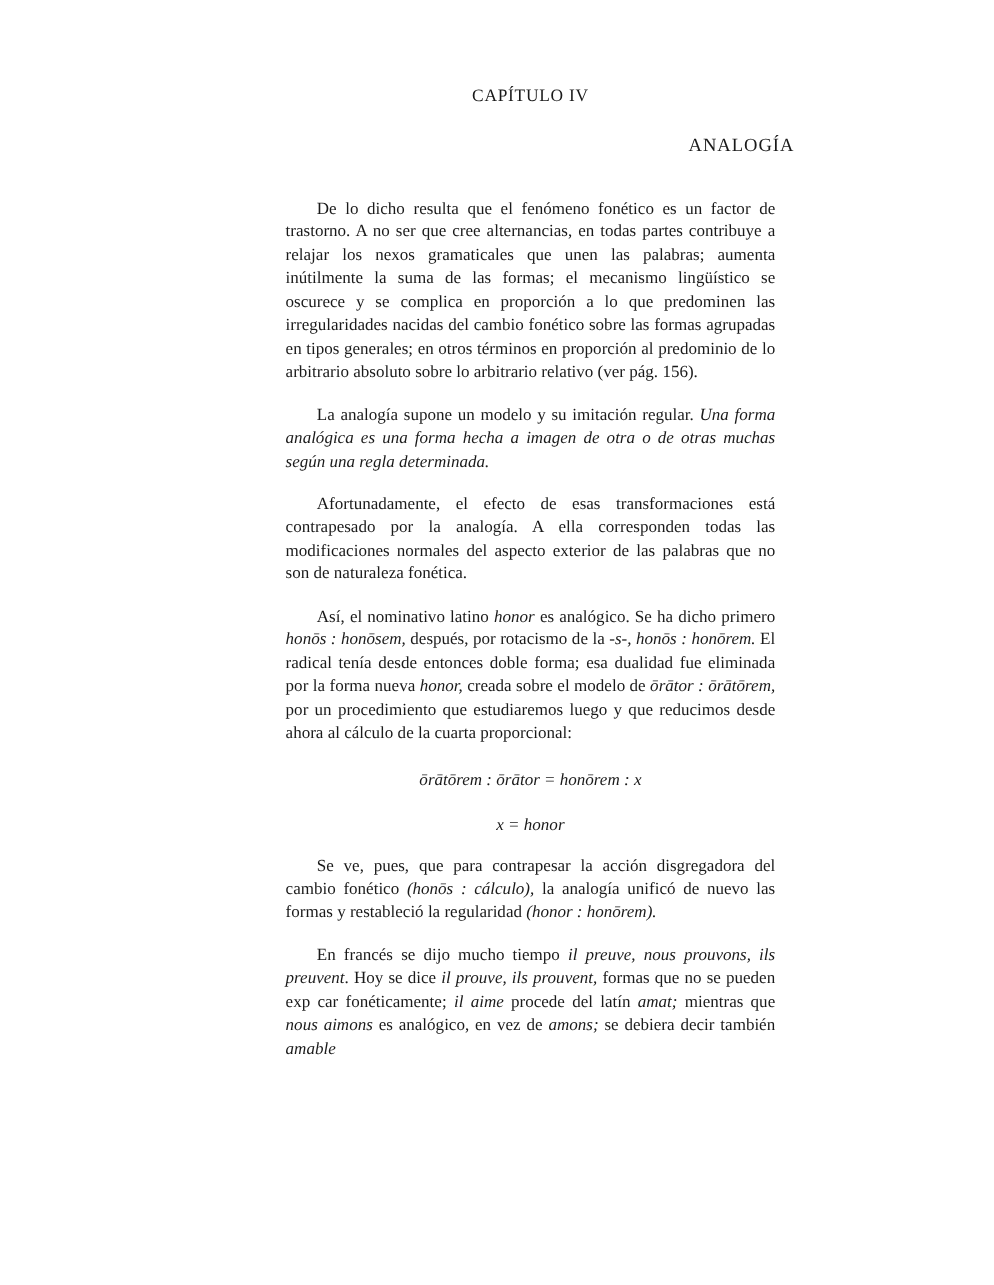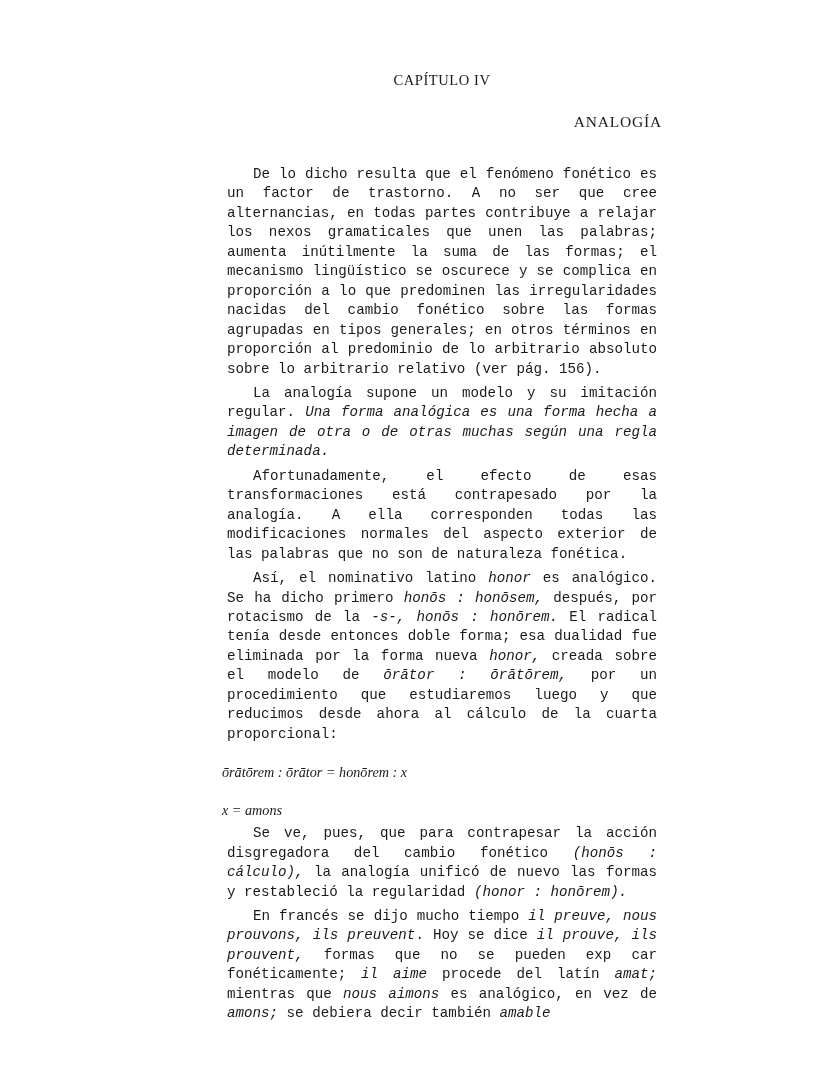--- a/index.html
+++ b/index.html
@@ -41,26 +41,26 @@
   }
   .section-heading {
     font-size: 11.5px;
     letter-spacing: 0.3px;
     margin: 0 0 16px 0;
   }
   p.body {
     font-size: 14.2px;
     line-height: 1.37;
     text-align: justify;
-    margin: 5px;
+    margin: 16px;
     text-indent: 26px;
     hyphens: none;
-    font-family: Liberation Mono, monospace;
   }
   .formula {
+    text-align: center;
     font-style: italic;
     font-size: 14.2px;
     margin: 20px 0 0 0;
   }
   .formula.second {
     margin-top: 21px;
   }
   .gap-after-formula {
     margin-top: 20px;
   }
@@ -76,19 +76,19 @@
 
     <div class="chapter-label">CAPÍTULO IV</div>
     <div class="chapter-title">ANALOGÍA</div>
 
     <p class="body">De lo dicho resulta que el fenómeno fonético es un factor de trastorno. A no ser que cree alternancias, en todas partes contribuye a relajar los nexos gramaticales que unen las palabras; aumenta inútilmente la suma de las formas; el mecanismo lingüístico se oscurece y se complica en proporción a lo que predominen las irregularidades nacidas del cambio fonético sobre las formas agrupadas en tipos generales; en otros términos en proporción al predominio de lo arbitrario absoluto sobre lo arbitrario relativo (ver pág. 156).</p>
     <p class="body">La analogía supone un modelo y su imitación regular. <em class="it">Una forma analógica es una forma hecha a imagen de otra o de otras muchas según una regla determinada.</em></p>
     <p class="body">Afortunadamente, el efecto de esas transformaciones está contrapesado por la analogía. A ella corresponden todas las modificaciones normales del aspecto exterior de las palabras que no son de naturaleza fonética.</p>
     <p class="body">Así, el nominativo latino <em class="it">honor</em> es analógico. Se ha dicho primero <em class="it">honōs : honōsem,</em> después, por rotacismo de la <em class="it">-s-, honōs : honōrem.</em> El radical tenía desde entonces doble forma; esa dualidad fue eliminada por la forma nueva <em class="it">honor,</em> creada sobre el modelo de <em class="it">ōrātor : ōrātōrem,</em> por un procedimiento que estudiaremos luego y que reducimos desde ahora al cálculo de la cuarta proporcional:</p>
 
     <div class="formula">ōrātōrem : ōrātor = honōrem : x</div>
-    <div class="formula second">x = amons</div>
+    <div class="formula second">x = honor</div>
 
     <p class="body gap-after-formula">Se ve, pues, que para contrapesar la acción disgregadora del cambio fonético <em class="it">(honōs : cálculo),</em> la analogía unificó de nuevo las formas y restableció la regularidad <em class="it">(honor : honōrem).</em></p>
     <p class="body"> En francés se dijo mucho tiempo <em class="it">il preuve, nous prouvons, ils preuvent</em>. Hoy se dice <em class="it">il prouve, ils prouvent,</em> formas que no se pueden exp car fonéticamente; <em class="it">il aime</em> procede del latín <em class="it">amat;</em> mientras que <em class="it">nous aimons</em> es analógico, en vez de <em class="it">amons;</em> se debiera decir también <em class="it">amable</em></p>
 
   </div>
 </div>
 
 </body></html>

